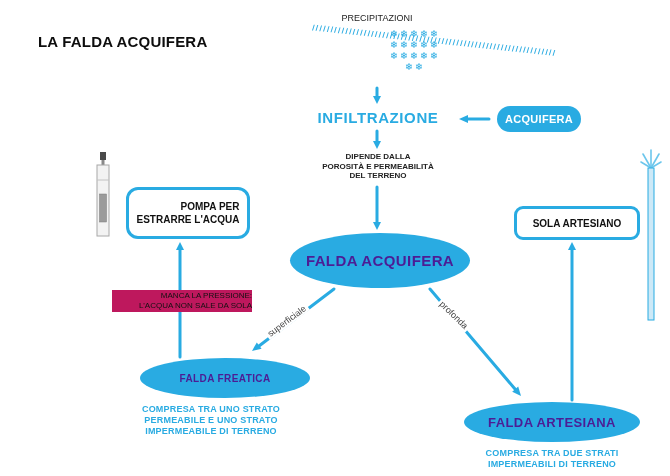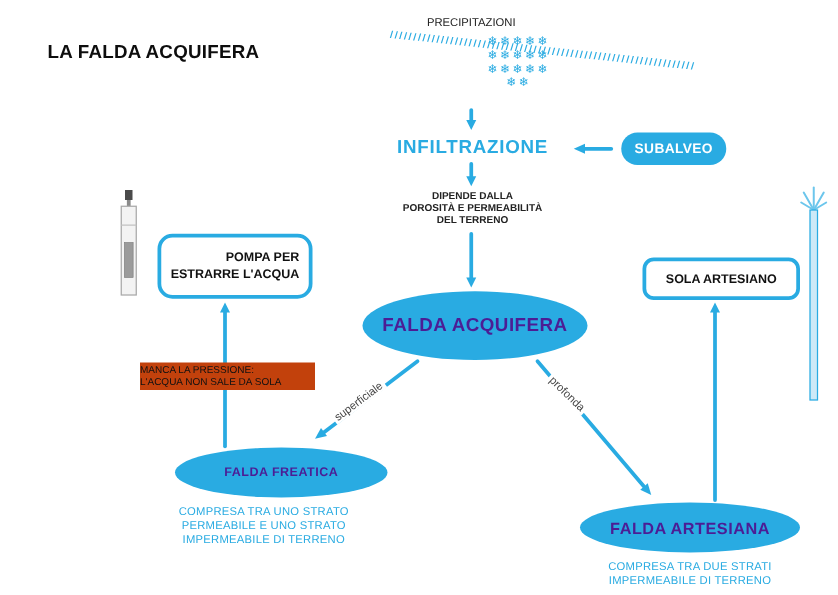--- a/index.html
+++ b/index.html
@@ -50,32 +50,32 @@
   .freatica{left:140px;top:358px;width:170px;height:40px;font-size:10px;}
   .artesiana{left:464px;top:402px;width:176px;height:40px;font-size:13px;}
   .obox{
     position:absolute;background:#fff;border:3px solid #29abe2;
     display:flex;align-items:center;justify-content:center;font-weight:bold;
     color:#111;text-align:right;white-space:pre-line;z-index:2;
   }
   .pompa{left:126px;top:187px;width:118px;height:46px;border-radius:12px;font-size:10px;line-height:13px;}
   .pozzo{left:514px;top:206px;width:120px;height:28px;border-radius:9px;font-size:10px;}
   .edge-label{
-    position:absolute;background:#c2410c;z-index:3;font-size:8px;line-height:10px;
-    text-align:left;white-space:pre-line;color:#111;padding:1px 0;
+    position:absolute;background:#be185d;z-index:3;font-size:8px;line-height:10px;
+    text-align:right;white-space:pre-line;color:#111;padding:1px 0;
   }
   .manca{left:112px;top:290px;width:140px;}
   .ce{left:506px;top:290px;width:136px;}
   .diag-label{
     position:absolute;background:#fff;z-index:3;font-size:9px;color:#444;padding:0 2px;
   }
   .superficiale{left:262px;top:316px;transform:rotate(-37deg);}
   .profonda{left:434px;top:310px;transform:rotate(44deg);}
   .bluenote{
-    position:absolute;text-align:center;color:#29abe2;font-weight:normal;
+    position:absolute;text-align:center;color:#29abe2;font-weight:bold;
     font-size:9px;line-height:11px;white-space:pre-line;z-index:2;letter-spacing:.2px;
   }
   .note-freatica{left:120px;top:404px;width:182px;}
   .note-artesiana{left:460px;top:448px;width:184px;}
   .illus{position:absolute;z-index:2;}
   .pump-illus{left:92px;top:152px;}
   .artesian-illus{left:640px;top:146px;}
 </style>
 </head>
 <body>
@@ -127,21 +127,21 @@
     </g>
   </svg>
 
   <div class="title">LA FALDA ACQUIFERA</div>
 
   <div class="precip-label">PRECIPITAZIONI</div>
   <div class="rain">//////////////////////////////////////////////////////////////////</div>
   <div class="snow">❄❄❄❄❄❄❄❄❄❄❄❄❄❄❄❄❄</div>
 
   <div class="infiltrazione">INFILTRAZIONE</div>
-  <div class="pill">SUBALVEO</div>
+  <div class="pill">ACQUIFERA</div>
 
   <div class="porosity">DIPENDE DALLA
 POROSITÀ E PERMEABILITÀ
 DEL TERRENO</div>
 
   <div class="ellipse acquifera">FALDA ACQUIFERA</div>
   <div class="ellipse freatica">FALDA FREATICA</div>
   <div class="ellipse artesiana">FALDA ARTESIANA</div>
 
   <div class="obox pompa">POMPA PER
@@ -150,21 +150,21 @@
 
   <div class="edge-label manca">MANCA LA PRESSIONE:
 L'ACQUA NON SALE DA SOLA</div>
   <div class="diag-label superficiale">superficiale</div>
   <div class="diag-label profonda">profonda</div>
 
   <div class="bluenote note-freatica">COMPRESA TRA UNO STRATO
 PERMEABILE E UNO STRATO
 IMPERMEABILE DI TERRENO</div>
   <div class="bluenote note-artesiana">COMPRESA TRA DUE STRATI
-IMPERMEABILE DI TERRENO</div>
+IMPERMEABILI DI TERRENO</div>
 
   <svg class="illus pump-illus" width="22" height="88" viewBox="0 0 22 88">
     <rect x="8" y="0" width="6" height="8" fill="#4a4a4a"></rect>
     <rect x="9.5" y="8" width="3" height="5" fill="#8a8a8a"></rect>
     <rect x="5" y="13" width="12" height="71" fill="#f3f3f3" stroke="#a8a8a8" stroke-width="1"></rect>
     <rect x="7.5" y="42" width="7" height="28" fill="#9b9b9b" stroke="#7c7c7c" stroke-width="0.5"></rect>
     <line x1="5" y1="28" x2="17" y2="28" stroke="#c2c2c2" stroke-width="1"></line>
   </svg>
 
   <svg class="illus artesian-illus" width="22" height="178" viewBox="0 0 22 178">

